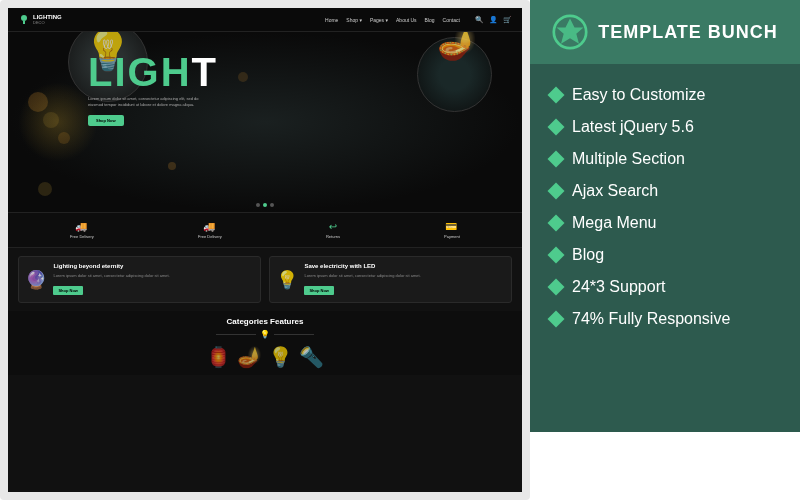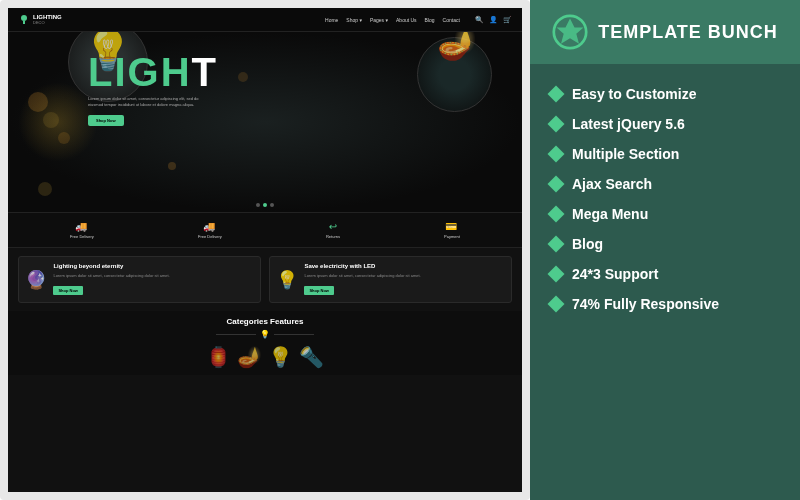--- a/index.html
+++ b/index.html
@@ -13,21 +13,21 @@
       border: 8px solid #e8e8e8;
       border-radius: 4px;
       overflow: hidden;
       position: relative;
       flex-shrink: 0;
     }
 
     
     .right-panel {
       width: 270px;
-      height: 500px;
+      height: 432px;
       background: #2d5a4e;
       display: flex;
       flex-direction: column;
       align-items: center;
       padding: 0;
     }
 
     
     .tb-header {
       background: #3a7a64;
@@ -72,22 +72,22 @@
     .diamond-icon {
       width: 12px;
       height: 12px;
       background: #4ecb8d;
       transform: rotate(45deg);
       flex-shrink: 0;
     }
 
     .feature-text {
       color: white;
-      font-size: 14px;
-      font-weight: 700;
+      font-size: 16px;
+      font-weight: 400;
     }
 
     
     .site-preview {
       width: 100%;
       height: 100%;
       background: #111;
       position: relative;
       overflow: hidden;
     }

